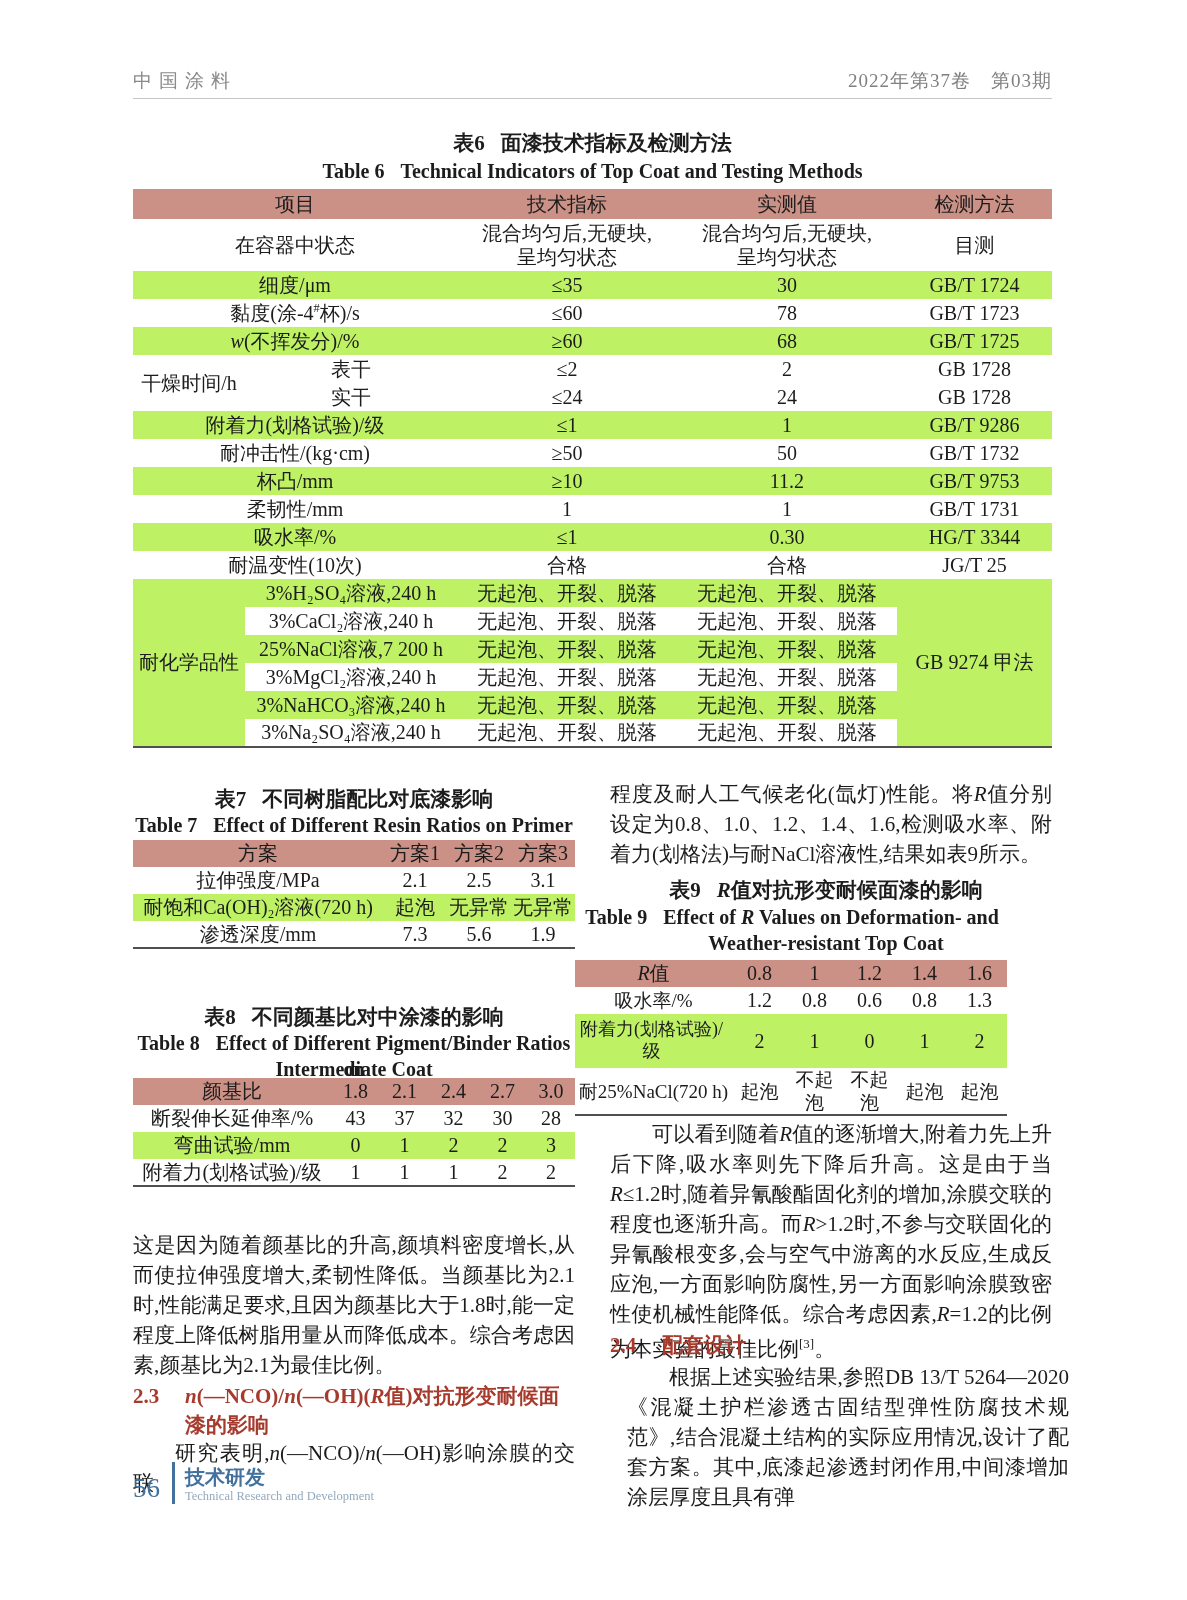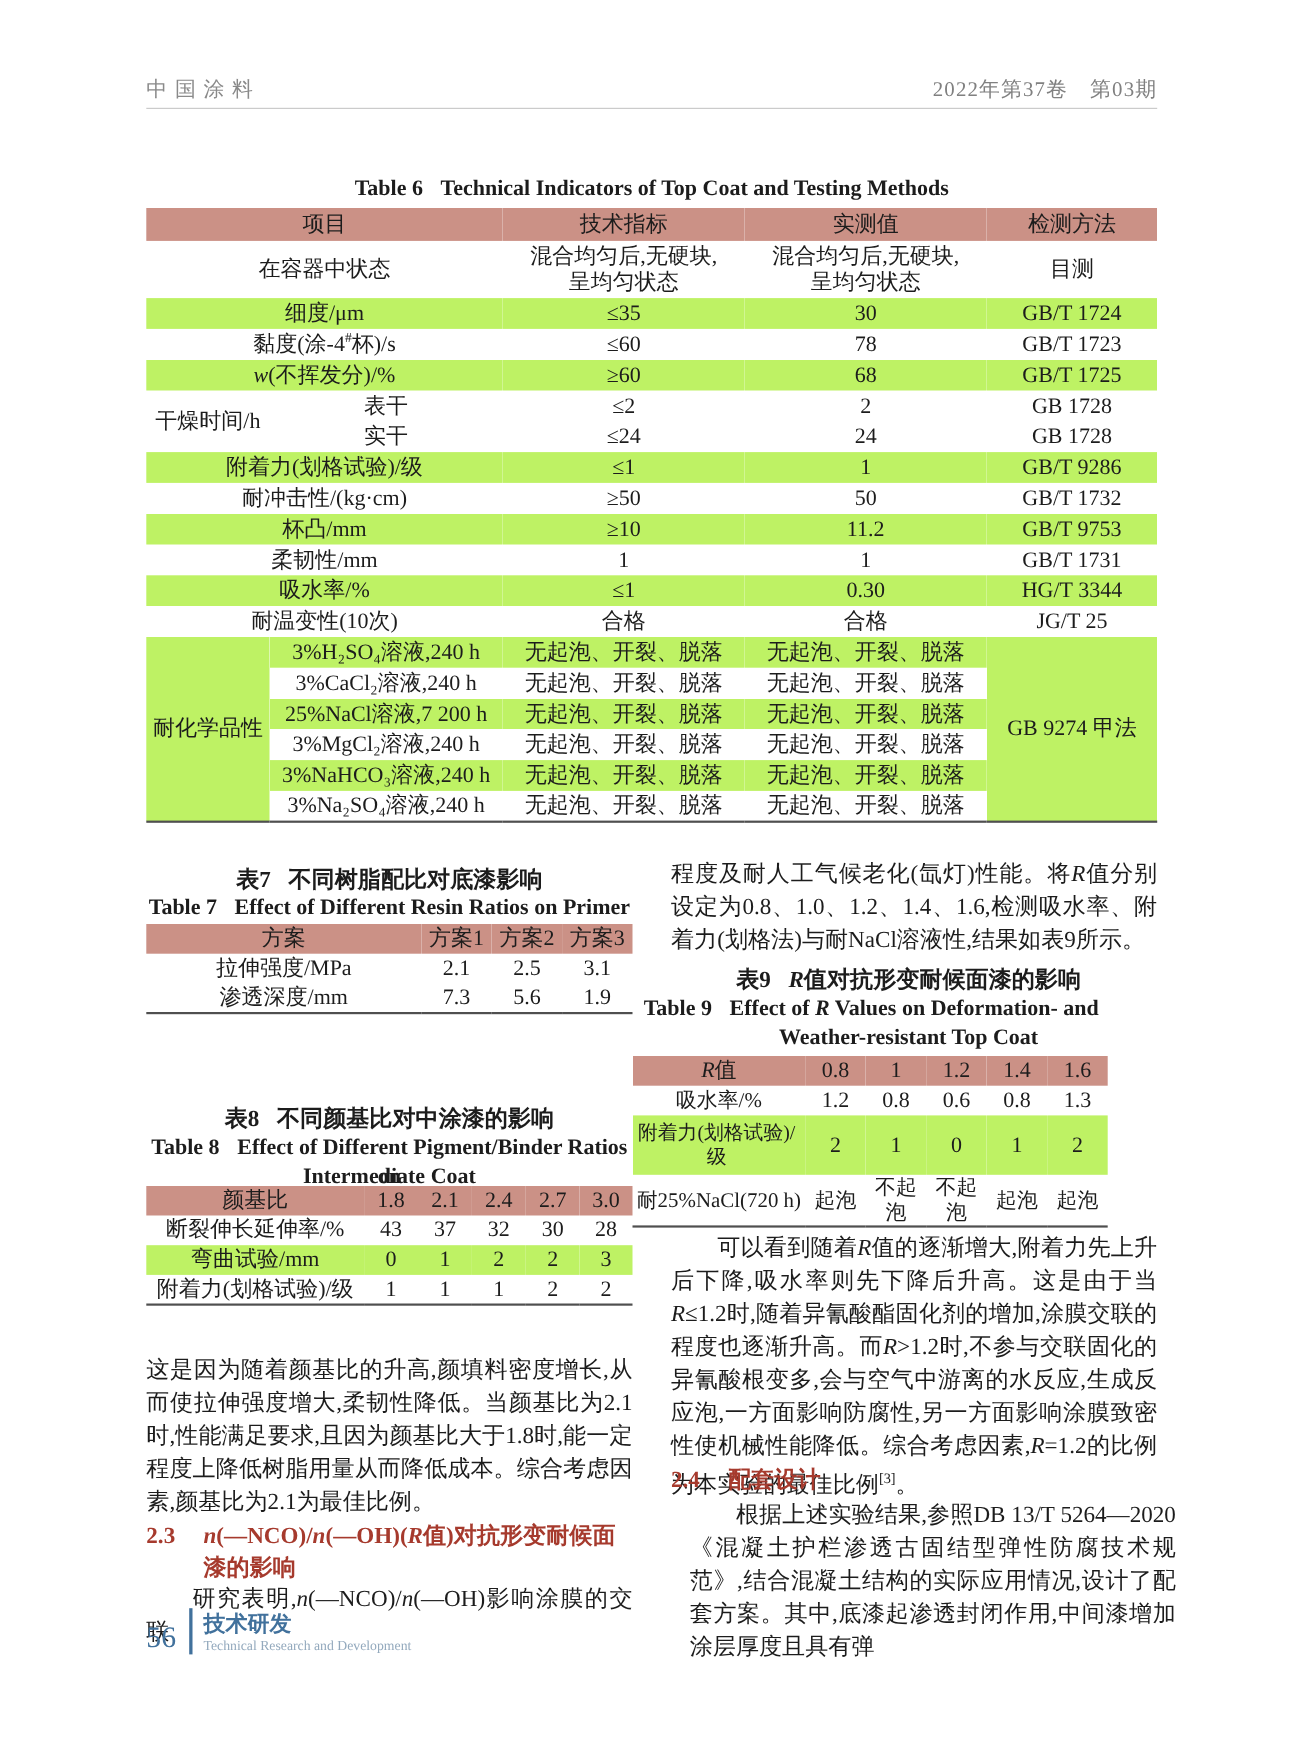--- a/index.html
+++ b/index.html
@@ -41,20 +41,23 @@
 </style>
 </head>
 <body>
 
 <div id="page">
 
   <div class="jname">中国涂料</div>
   <div class="jissue">2022年第37卷　第03期</div>
   <div class="hrule"></div>
 
+  <div class="cap capzh" style="left:133px;top:130px;width:919px;">
+    <span class="no">表6</span><span>面漆技术指标及检测方法</span>
+  </div>
   <div class="cap capen" style="left:133px;top:158px;width:919px;">
     <span class="no">Table 6</span><span>Technical Indicators of Top Coat and Testing Methods</span>
   </div>
 
   <table class="t" style="left:133px;top:189px;width:919px;">
     <colgroup>
         <col style="width:112px">
         <col style="width:212px">
         <col style="width:220px">
         <col style="width:220px">
@@ -194,20 +197,26 @@
       <td class="lbl">方案</td>
       <td>方案1</td>
       <td>方案2</td>
       <td>方案3</td>
     </tr>
     <tr class="h27">
       <td class="lbl">拉伸强度/MPa</td>
       <td>2.1</td>
       <td>2.5</td>
       <td>3.1</td>
+    </tr>
+    <tr class="pink h27">
+      <td class="lbl">耐饱和Ca(OH)₂溶液(720 h)</td>
+      <td>起泡</td>
+      <td>无异常</td>
+      <td>无异常</td>
     </tr>
     <tr class="h27">
       <td class="lbl">渗透深度/mm</td>
       <td>7.3</td>
       <td>5.6</td>
       <td>1.9</td>
     </tr>
   </tbody>
     </table>
 

